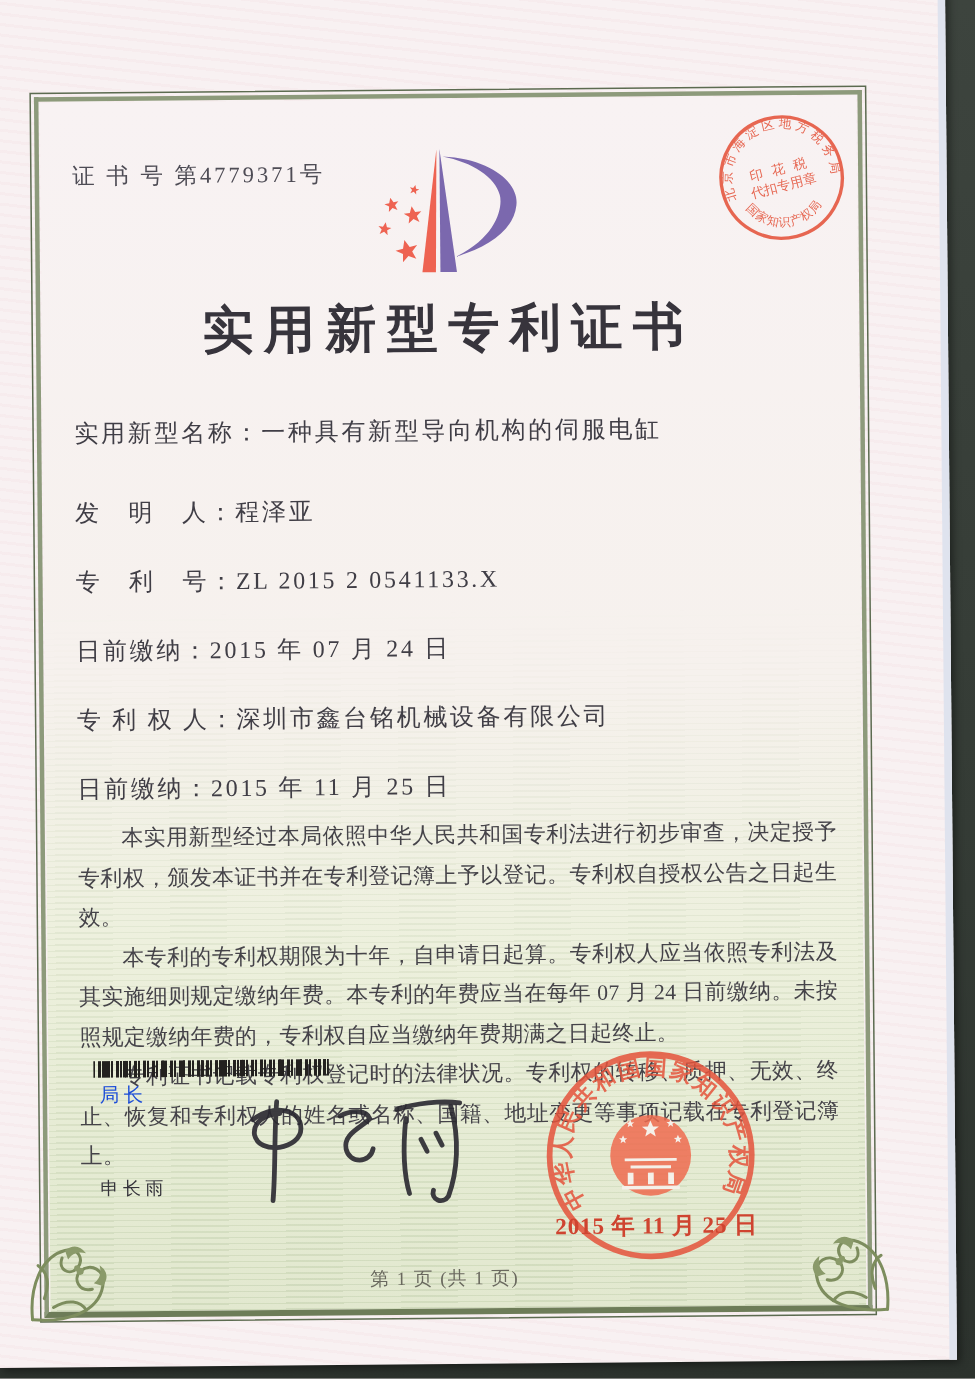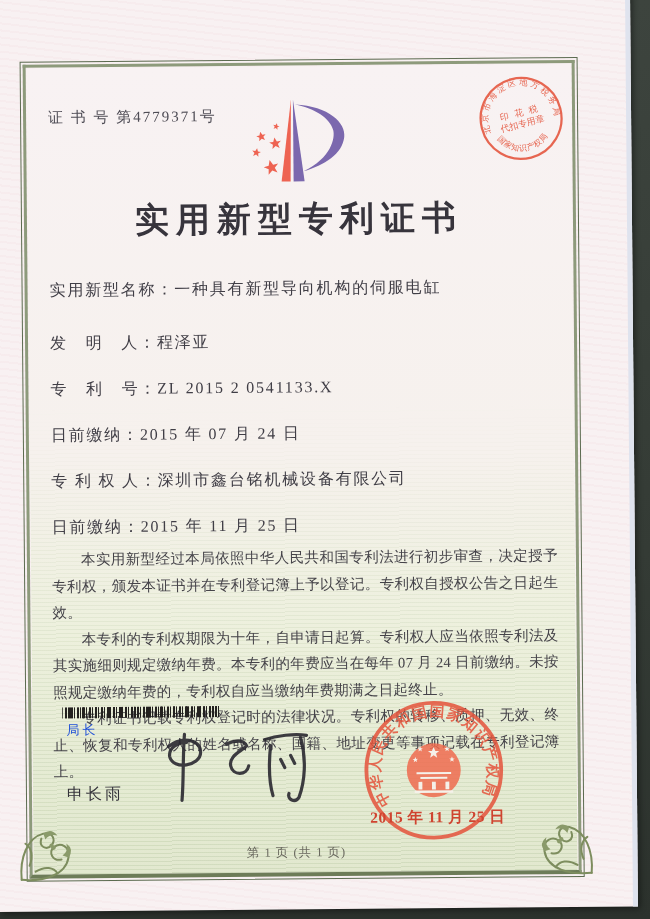--- a/index.html
+++ b/index.html
@@ -57,21 +57,21 @@
     font-size:14.5px; line-height:26.5px; letter-spacing:0.3px; color:#454349; text-align:justify;
   }
   .body-text p { margin:0; text-indent:2em; }
   .barcode {
     position:absolute; left:64px; top:710px; width:157px; height:11px;
     background:
       repeating-linear-gradient(90deg,#23211f 0 1px, transparent 1px 3px, #23211f 3px 5px, transparent 5px 6px),
       repeating-linear-gradient(90deg, transparent 0 7px, #23211f 7px 9px, transparent 9px 13px);
   }
   .signer-title { position:absolute; left:68px; top:724px; font-size:13px; letter-spacing:3px; color:#1d4ed8; }
-  .signer-name  { position:absolute; left:68px; top:787px; font-size:16px; letter-spacing:3px; color:#34323a; }
+  .signer-name  { position:absolute; left:68px; top:787px; font-size:12px; letter-spacing:3px; color:#34323a; }
   .signature-svg { position:absolute; left:158px; top:730px; width:165px; height:88px; }
   .office-seal { position:absolute; left:358px; top:699px; width:154px; height:154px; }
   .seal-date {
     position:absolute; left:371px; top:813px; width:160px;
     font-size:15.5px; font-weight:600; letter-spacing:0.5px; color:#cf4430; white-space:nowrap;
   }
   .footer {
     position:absolute; left:27px; top:849px; width:540px; text-align:center;
     font-size:12.5px; letter-spacing:1px; color:#6a695f;
   }

